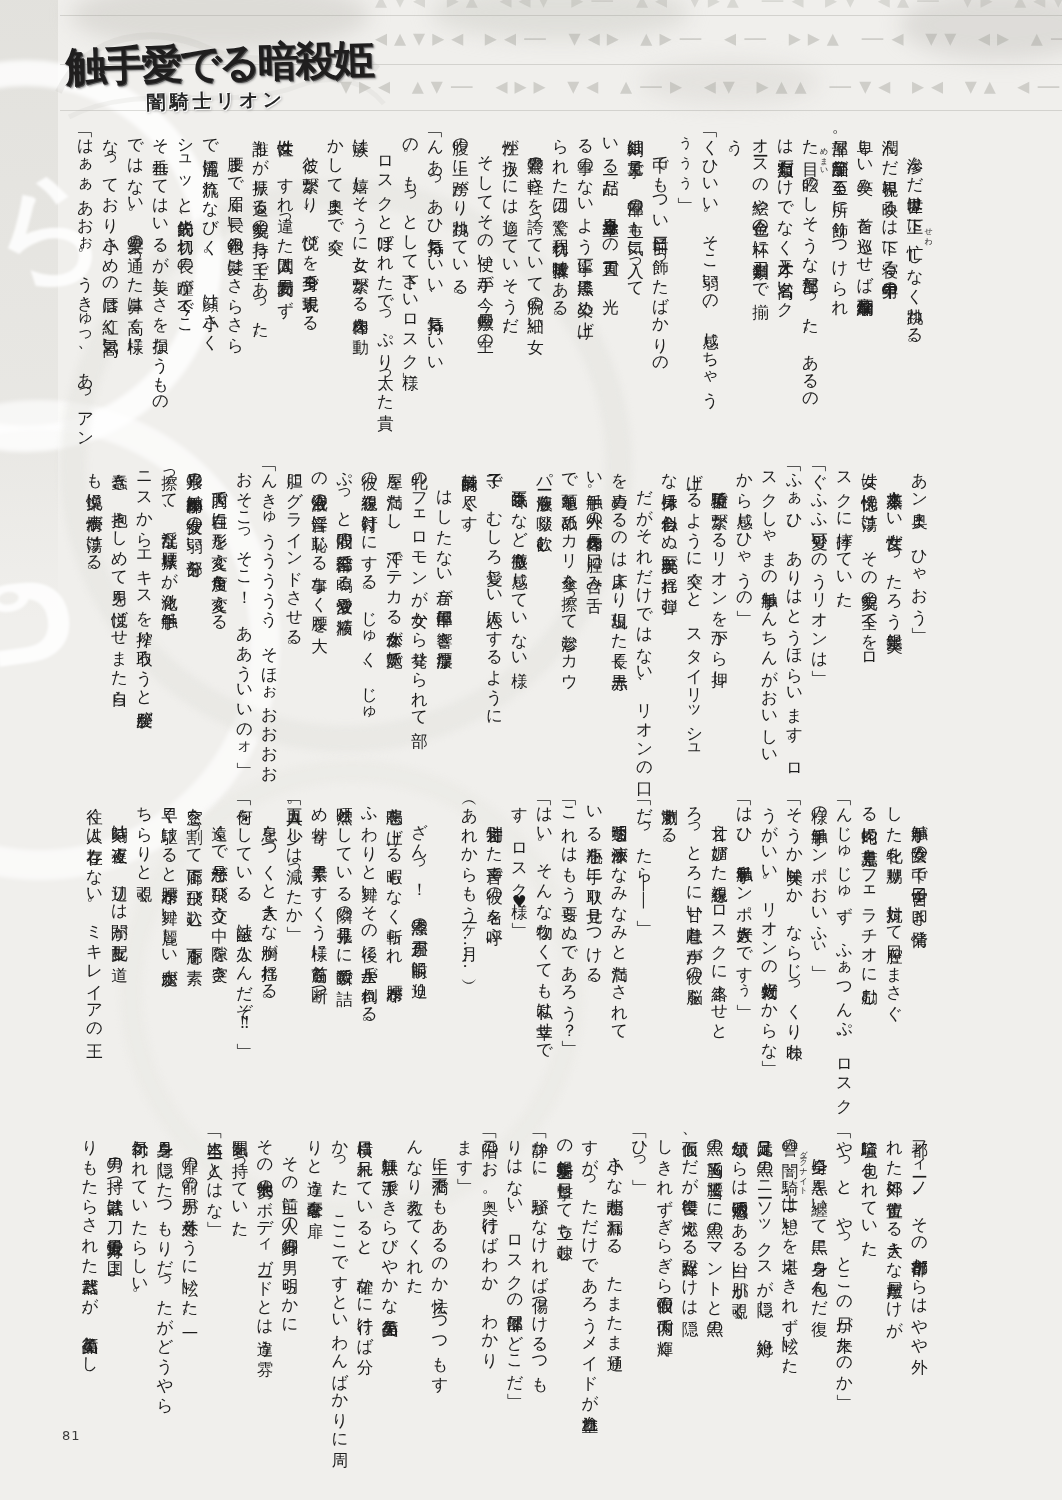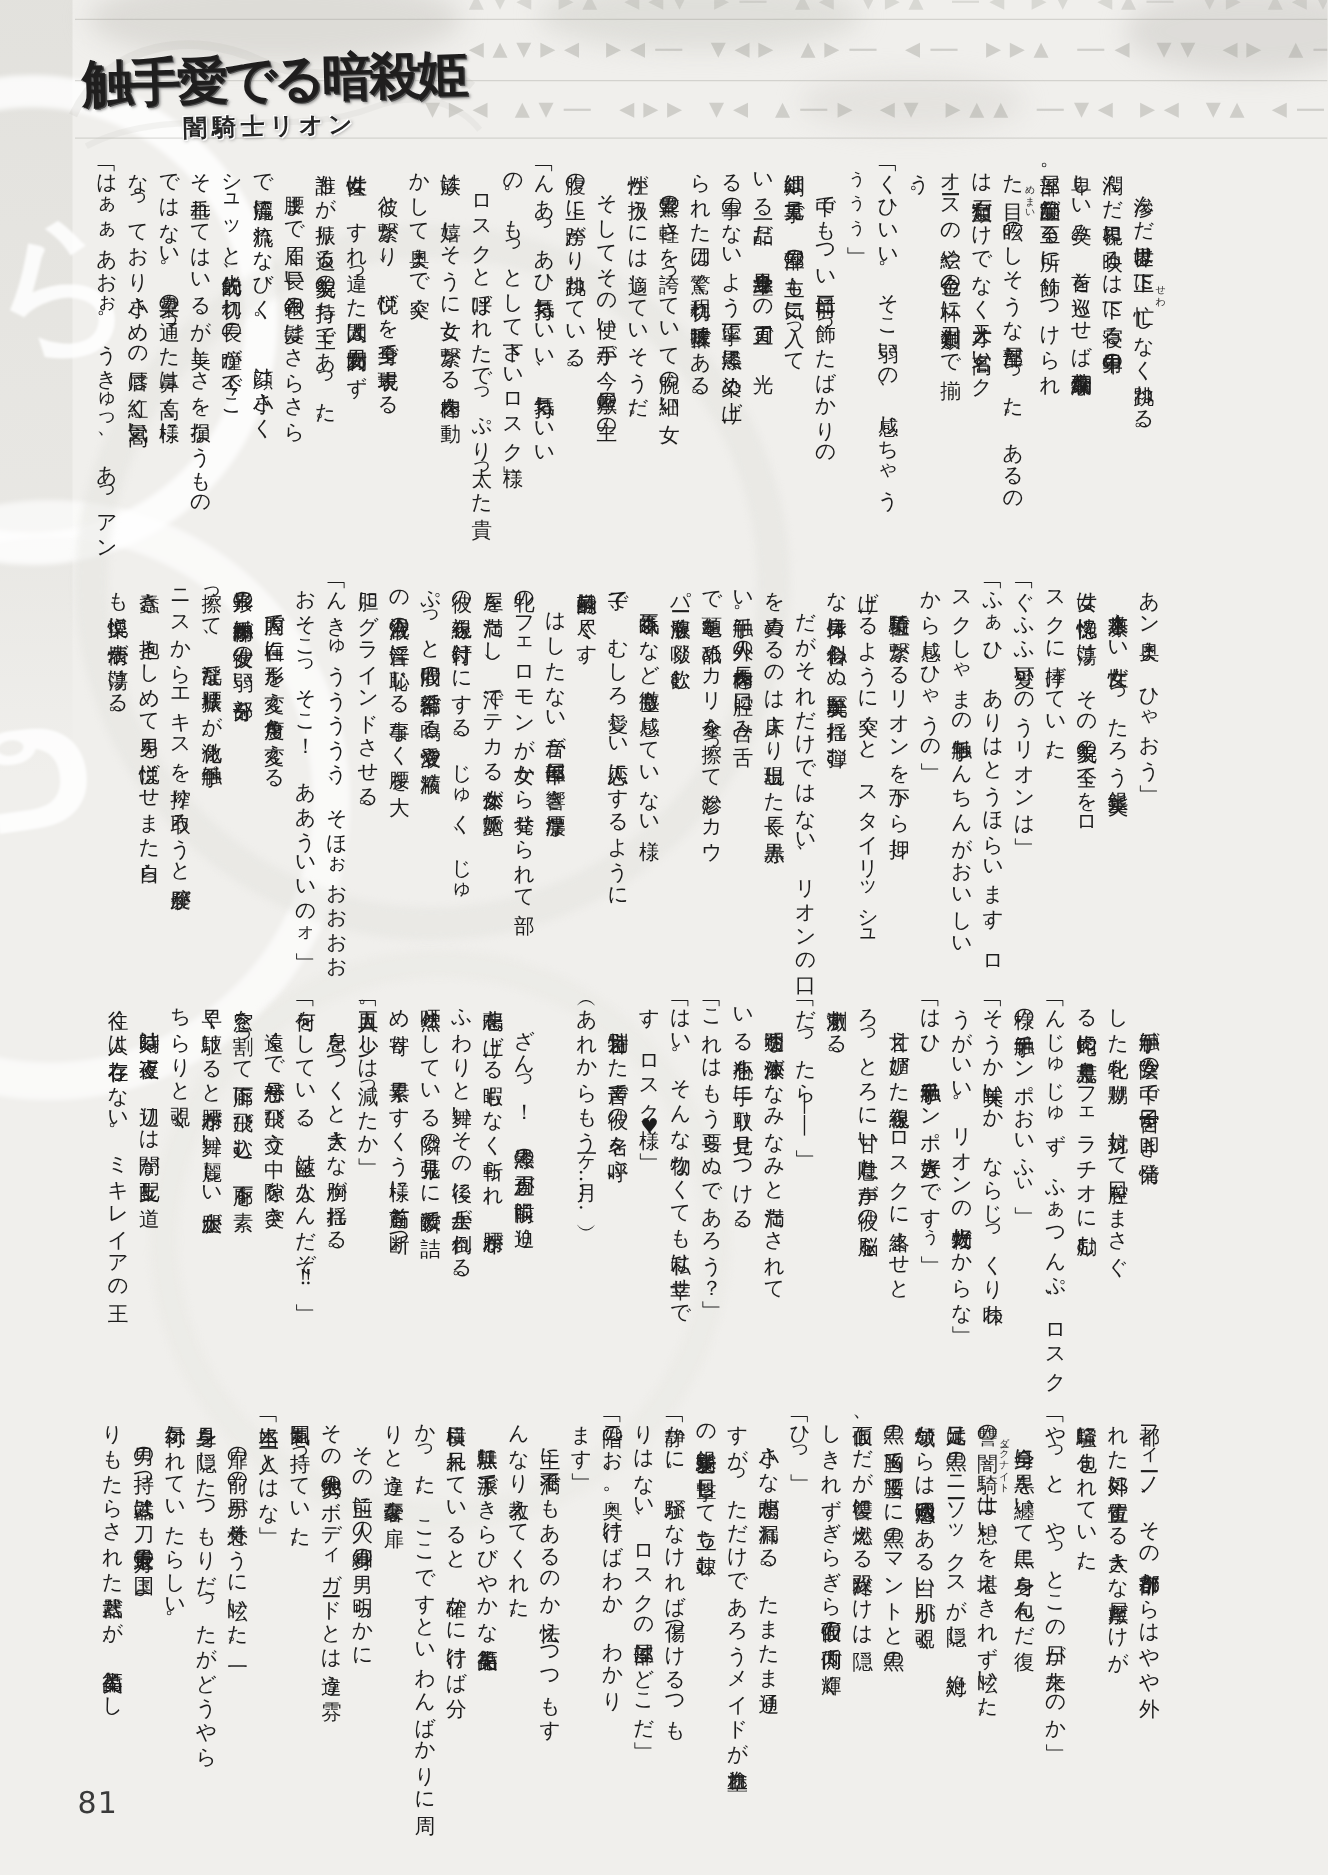--- a/index.html
+++ b/index.html
@@ -44,21 +44,21 @@
   .band{position:absolute;right:130px;width:852px;height:338px;
       writing-mode:vertical-rl;-webkit-writing-mode:vertical-rl;
       font-size:16.5px;line-height:25px;letter-spacing:.8px;color:#1d1d1d;
       text-align:left;}
   .b1{top:127px}.b2{top:461px}.b3{top:795px}.b4{top:1128px}
   .col{margin:0;padding:0;height:338px;}
   ruby{ruby-position:over;}
   rt{font-size:8px;letter-spacing:0;color:#2a2a2a;}
 
   
-  .pageno{position:absolute;left:62px;top:1428px;font-size:24px;color:#3a3a3a;
+  .pageno{position:absolute;left:62px;top:1428px;font-size:13px;color:#3a3a3a;
       font-family:"DejaVu Sans","Liberation Sans",sans-serif;letter-spacing:1px;}
 </style>
 </head>
 <body>
 
 <div class="page">
 
   <div class="decor left-strip"></div>
   <div class="decor wm-circle wm-c1"></div>
   <div class="decor wm-circle wm-c2"></div>

